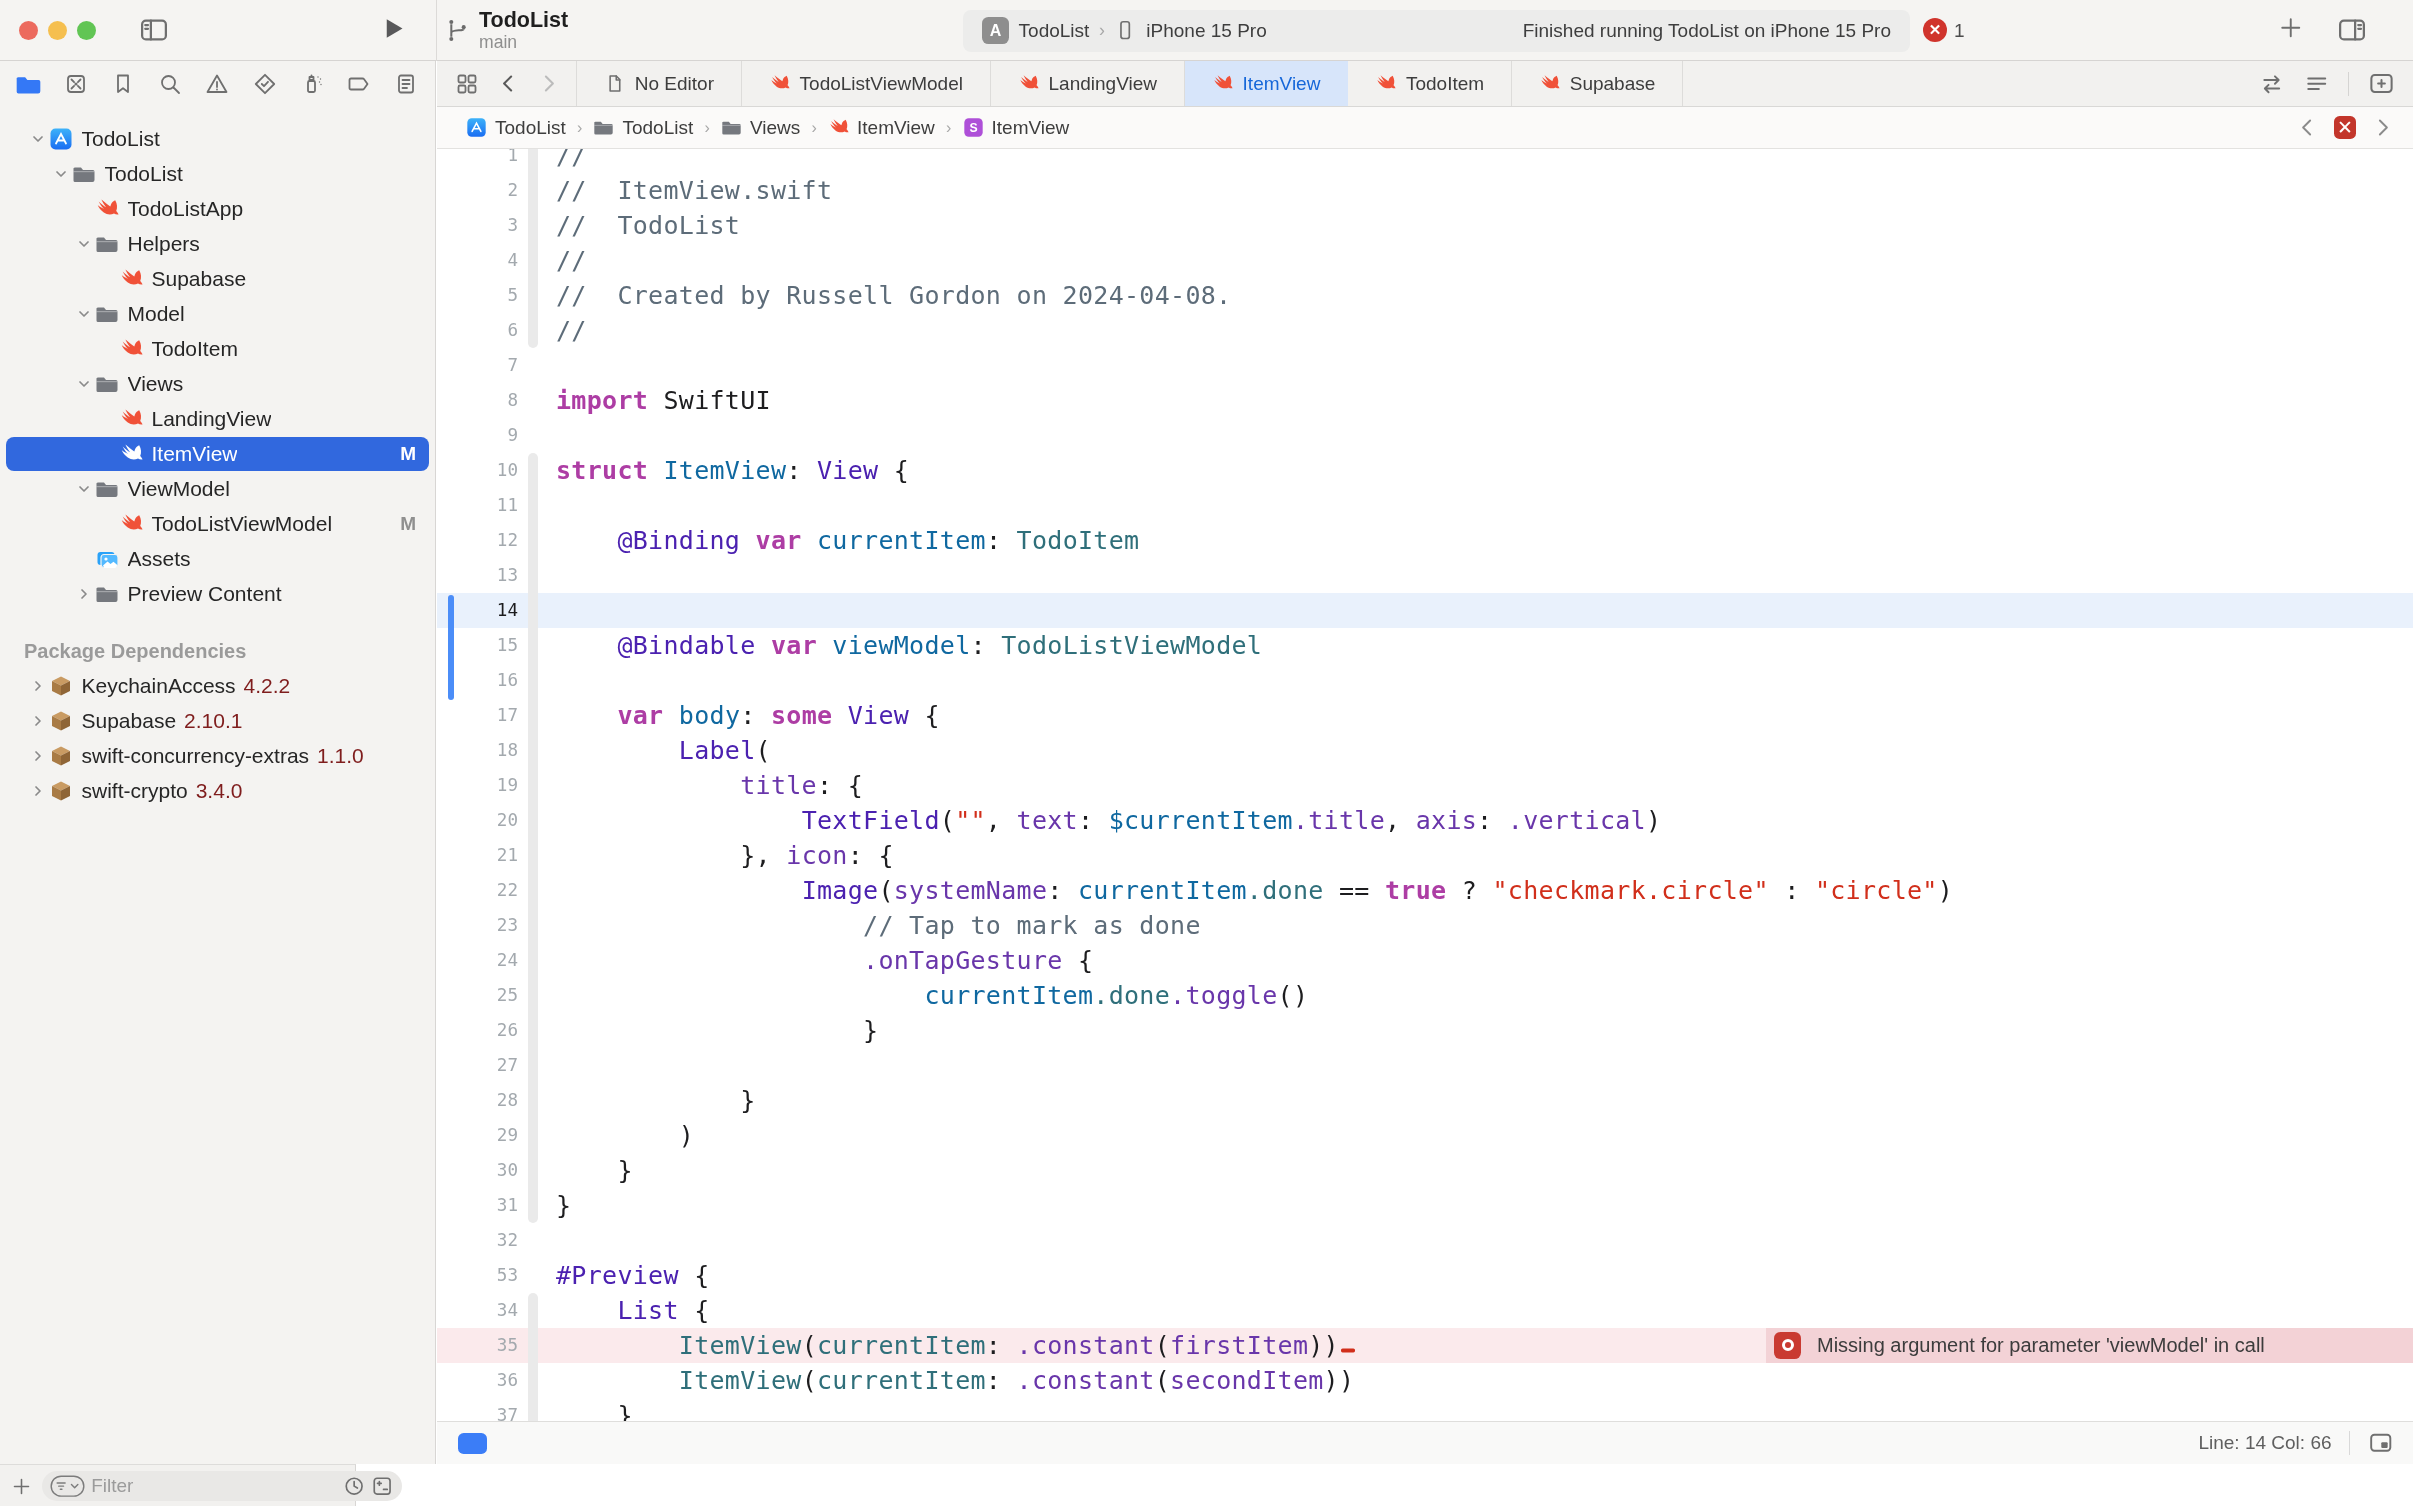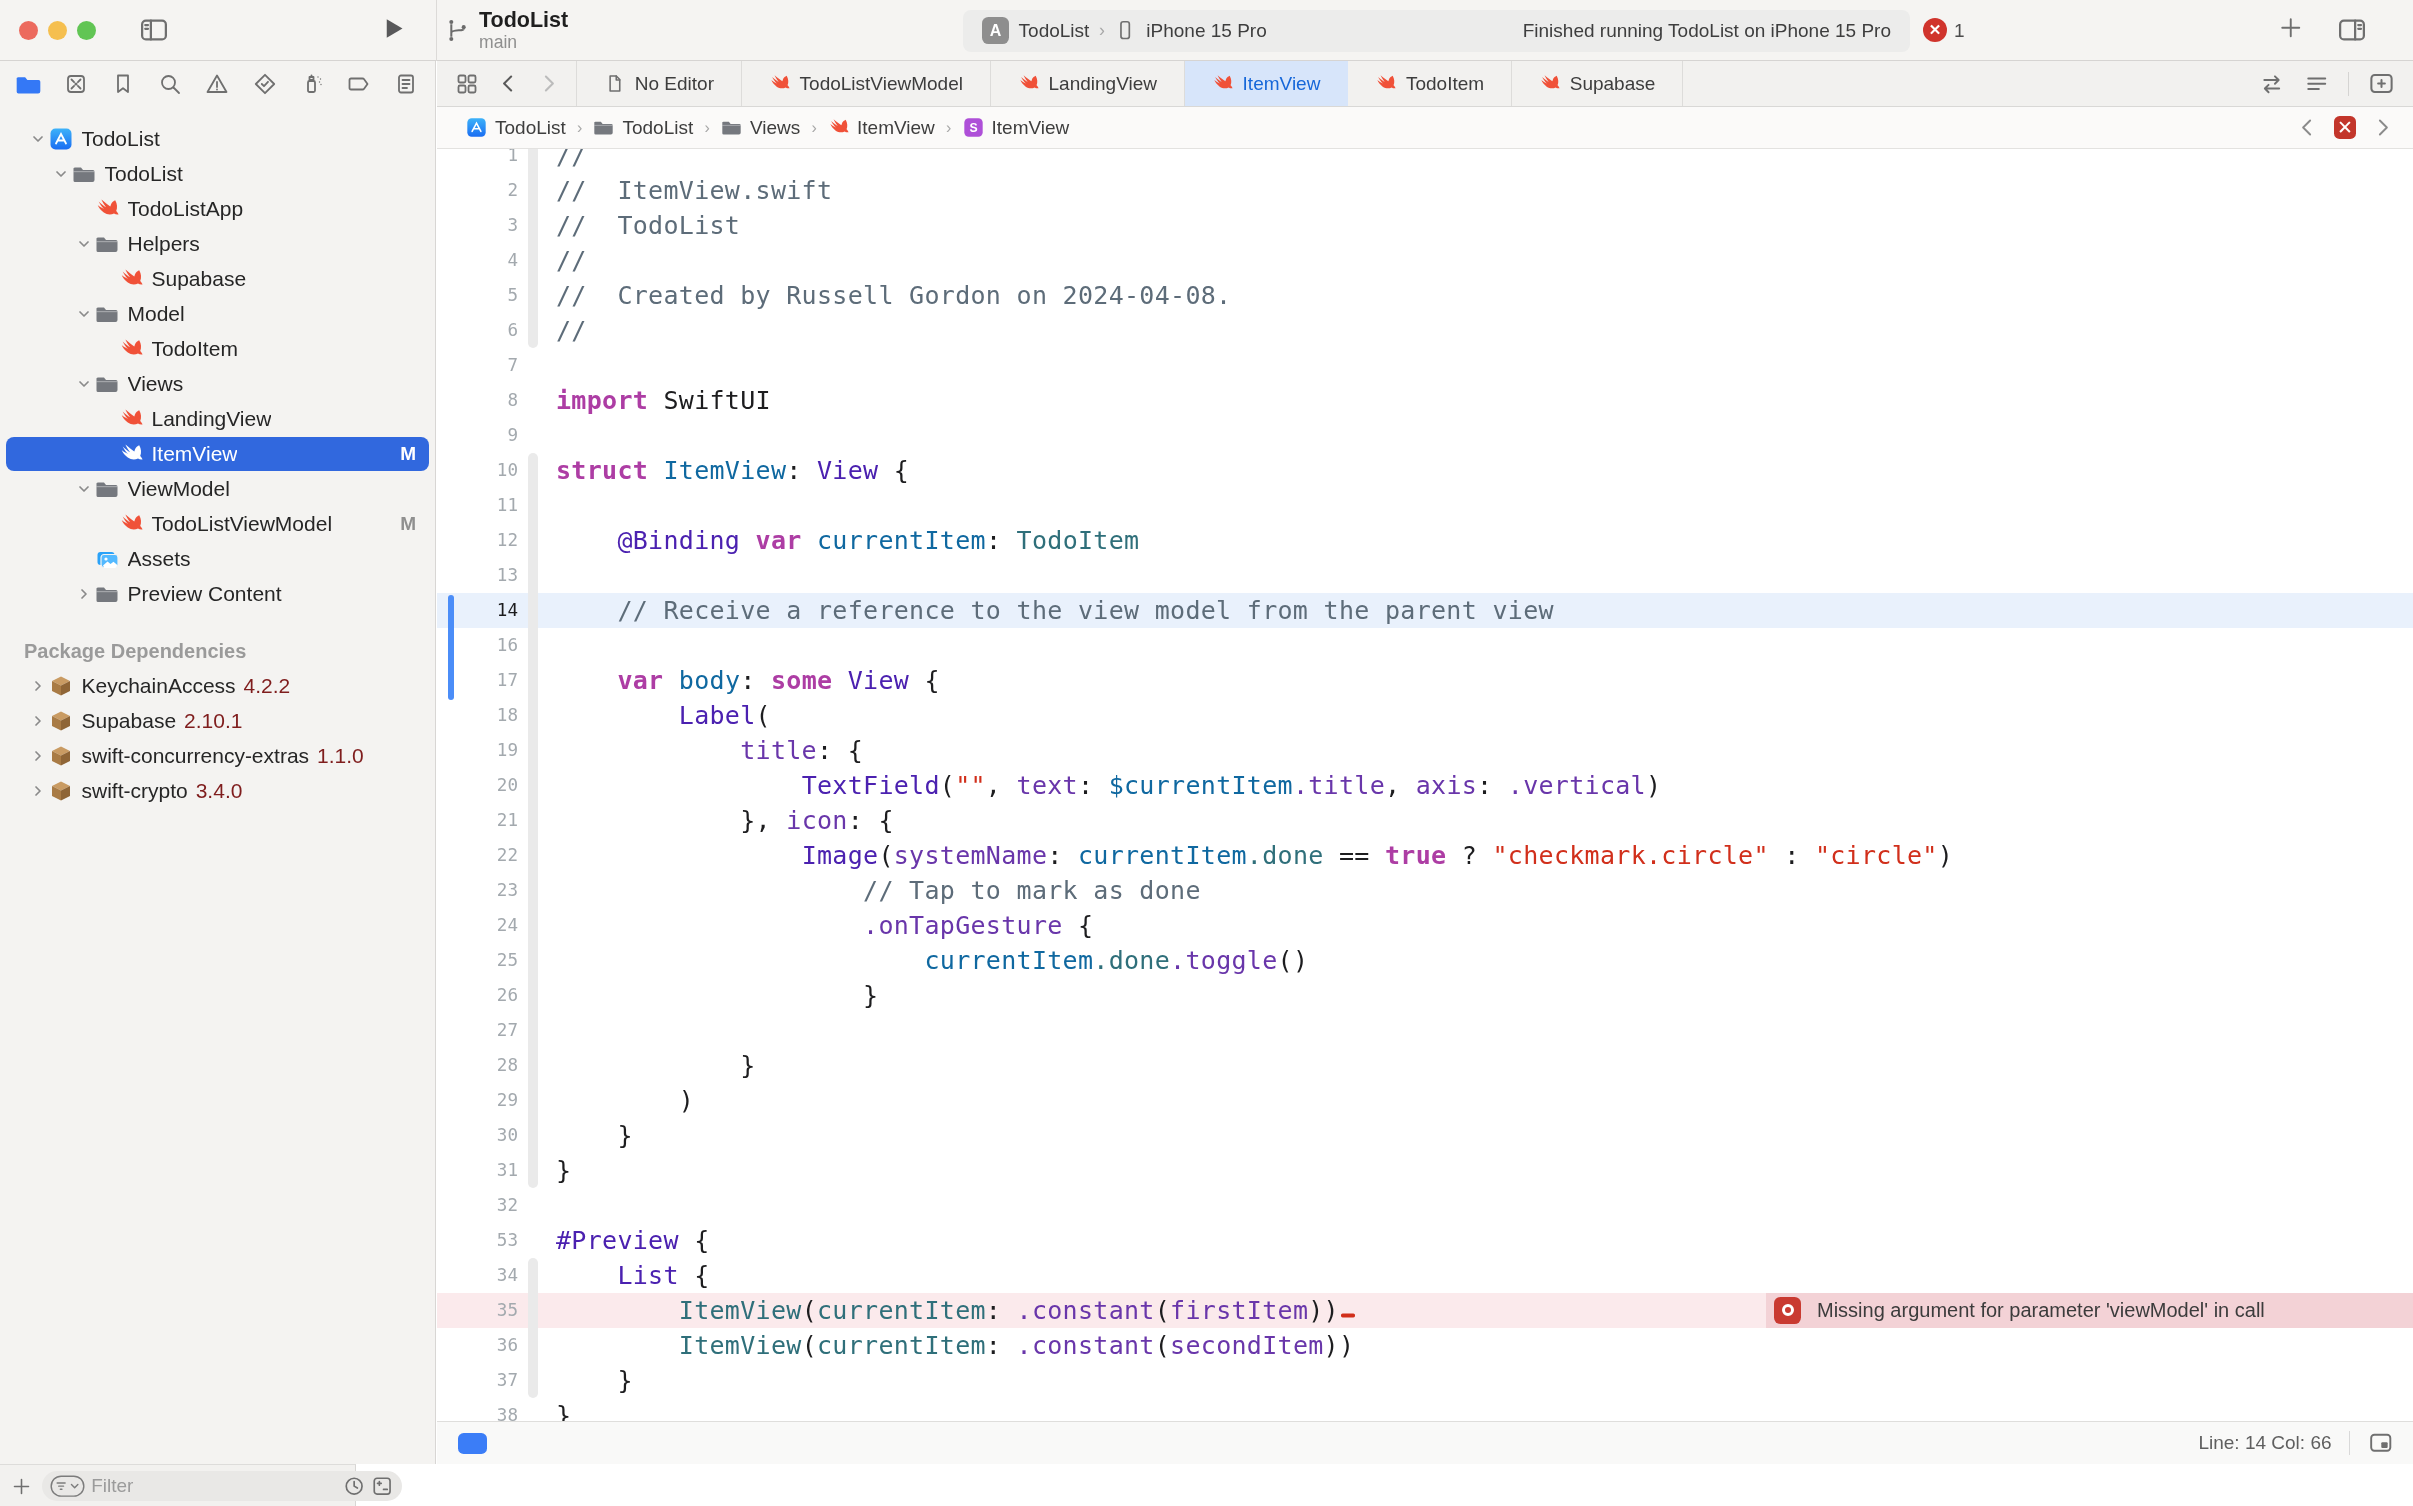--- a/index.html
+++ b/index.html
@@ -779,21 +779,27 @@
             <span class="ribcol">
               <span class="rib"></span>
             </span>
             <pre></pre>
           </div>
           <div class="cl hl-cur">
             <span class="num">14</span>
             <span class="ribcol">
               <span class="rib"></span>
             </span>
-            <pre><span class="tk-cm">    // Receive a reference to the view model from the parent view</span></pre>
+          </div>
+          <div class="cl">
+            <span class="num">15</span>
+            <span class="ribcol">
+              <span class="rib"></span>
+            </span>
+            <pre><span class="tk-pl">    </span><span class="tk-ty">@Bindable</span><span class="tk-pl"> </span><span class="tk-kw">var</span><span class="tk-pl"> </span><span class="tk-dc">viewModel</span><span class="tk-pl">: </span><span class="tk-pt">TodoListViewModel</span></pre>
           </div>
           <div class="cl">
             <span class="num">16</span>
             <span class="ribcol">
               <span class="rib"></span>
             </span>
             <pre></pre>
           </div>
           <div class="cl">
             <span class="num">17</span>

